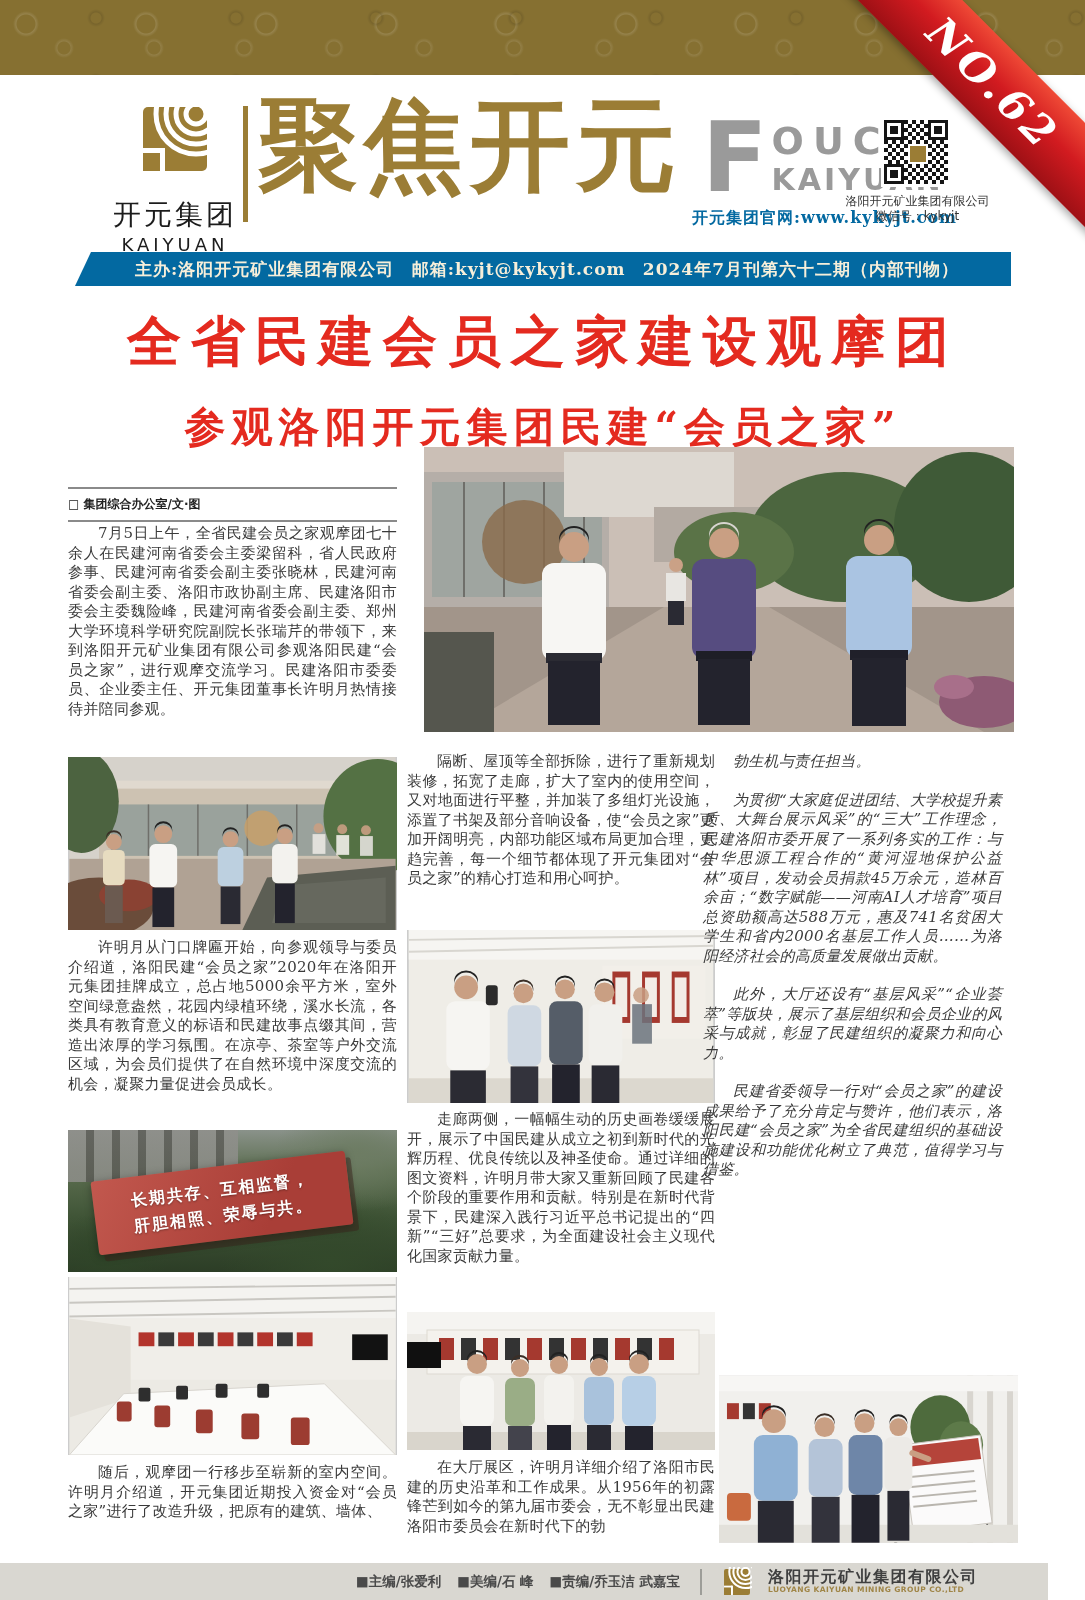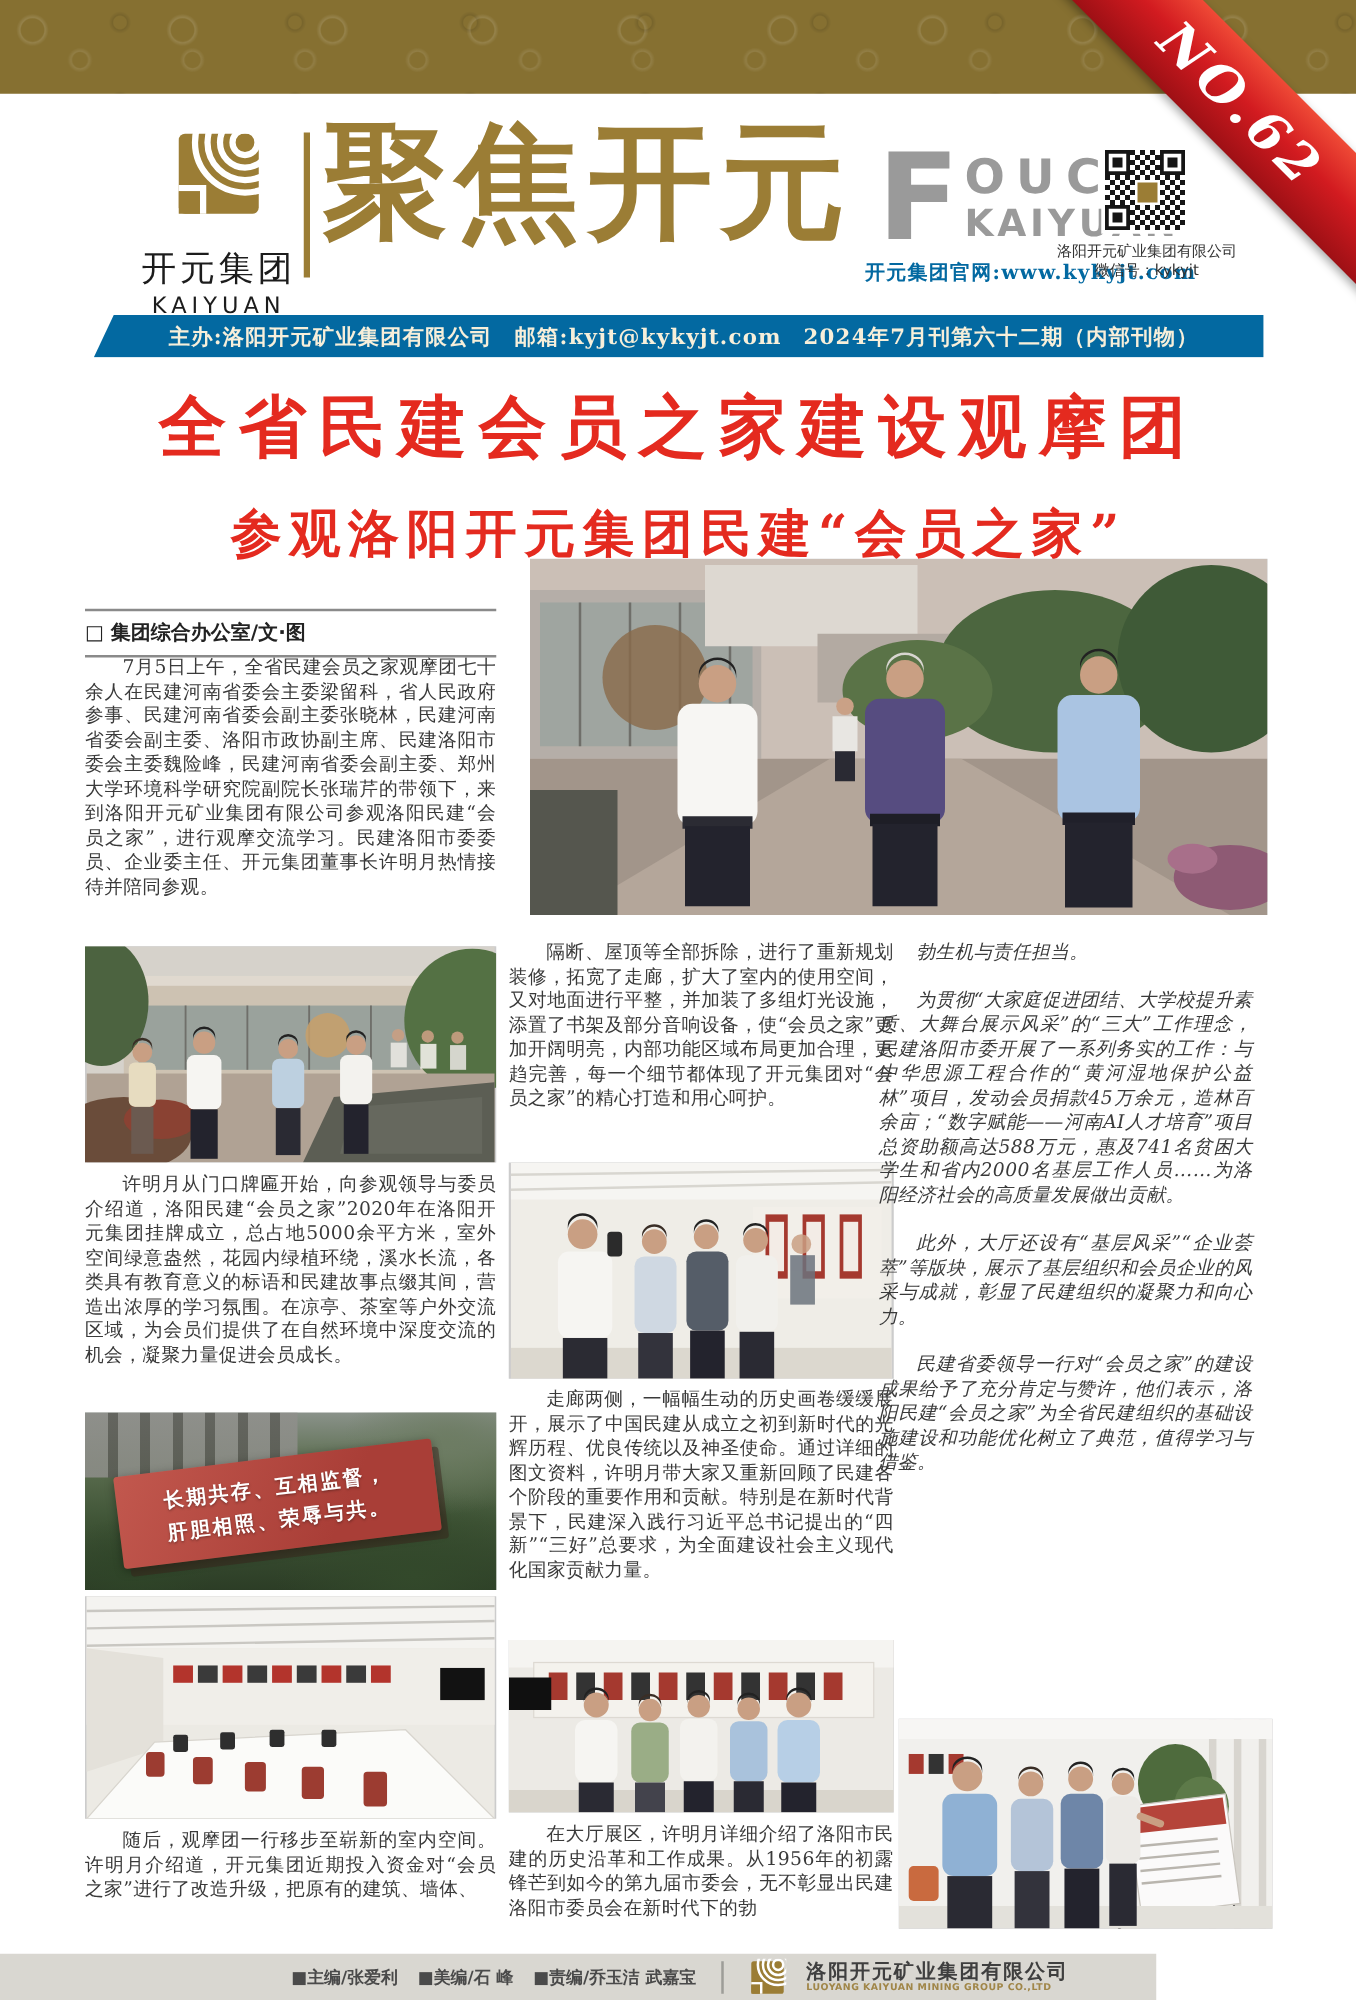--- a/index.html
+++ b/index.html
@@ -54,21 +54,21 @@
 
   
   .headline1{position:absolute;left:68px;top:306px;width:950px;text-align:center;color:#e42a1f;
     font-weight:bold;font-size:54px;letter-spacing:10px;font-family:"DejaVu Serif",serif;}
   .headline2{position:absolute;left:68px;top:376px;width:950px;text-align:center;color:#e42a1f;
     font-weight:bold;font-size:41px;letter-spacing:6px;font-family:"DejaVu Serif",serif;margin-top:24px;}
 
   
   .byline{position:absolute;left:68px;top:487px;width:329px;border-top:2px solid #8a8a8a;
     border-bottom:2px solid #8a8a8a;padding:7px 0;font-family:"DejaVu Sans",sans-serif;
-    font-size:16px;font-weight:bold;color:#222;}
+    font-size:12px;font-weight:bold;color:#222;}
   .body-block{position:absolute;font-size:15px;line-height:19.5px;text-align:justify;color:#3a3a3a;
     letter-spacing:.3px;}
   .body-block p{margin:0 0 19px 0;text-indent:2em;}
   .body-block p:last-child{margin-bottom:0;}
 
   
   .photo{position:absolute;overflow:hidden;background:#ccc;}
   .photo svg{display:block;}
 
   .sign-photo{background:
@@ -79,21 +79,21 @@
   .glass-hint{position:absolute;left:0;top:0;width:170px;height:52px;opacity:.85;
     background:repeating-linear-gradient(90deg,#8f8f8b 0 18px,#5d5d58 18px 26px);}
   .red-sign{position:absolute;left:26px;top:36px;width:256px;height:74px;transform:rotate(-7deg);
     background:linear-gradient(120deg,#c2584e,#a93e37 70%);border-radius:3px;
     box-shadow:5px 7px 0 rgba(55,30,25,.45), 0 2px 8px rgba(0,0,0,.35);
     display:flex;flex-direction:column;align-items:center;justify-content:center;gap:5px;
     color:#fff;font-family:"DejaVu Sans",sans-serif;font-size:16px;font-weight:bold;
     letter-spacing:2px;text-shadow:0 1px 2px rgba(0,0,0,.35);}
 
   
-  .footer{position:absolute;left:0;top:1563px;width:925px;height:37px;background:#d9d7d1;
+  .footer{position:absolute;left:0;top:1563px;width:1048px;height:37px;background:#d9d7d1;
     display:flex;align-items:center;justify-content:flex-end;box-sizing:border-box;
     padding-right:70px;gap:16px;font-family:"DejaVu Sans",sans-serif;font-size:13.5px;
     font-weight:bold;color:#4a4a4a;}
   .footer .vdiv{width:2px;height:26px;background:#9d9d98;margin:0 4px;}
   .company{display:flex;flex-direction:column;line-height:1.15;}
   .company .cn{font-size:16px;color:#3f3f3f;letter-spacing:1.5px;}
   .company .en{font-size:7.5px;color:#a08648;letter-spacing:.4px;}
 </style>
 </head>
 <body>

